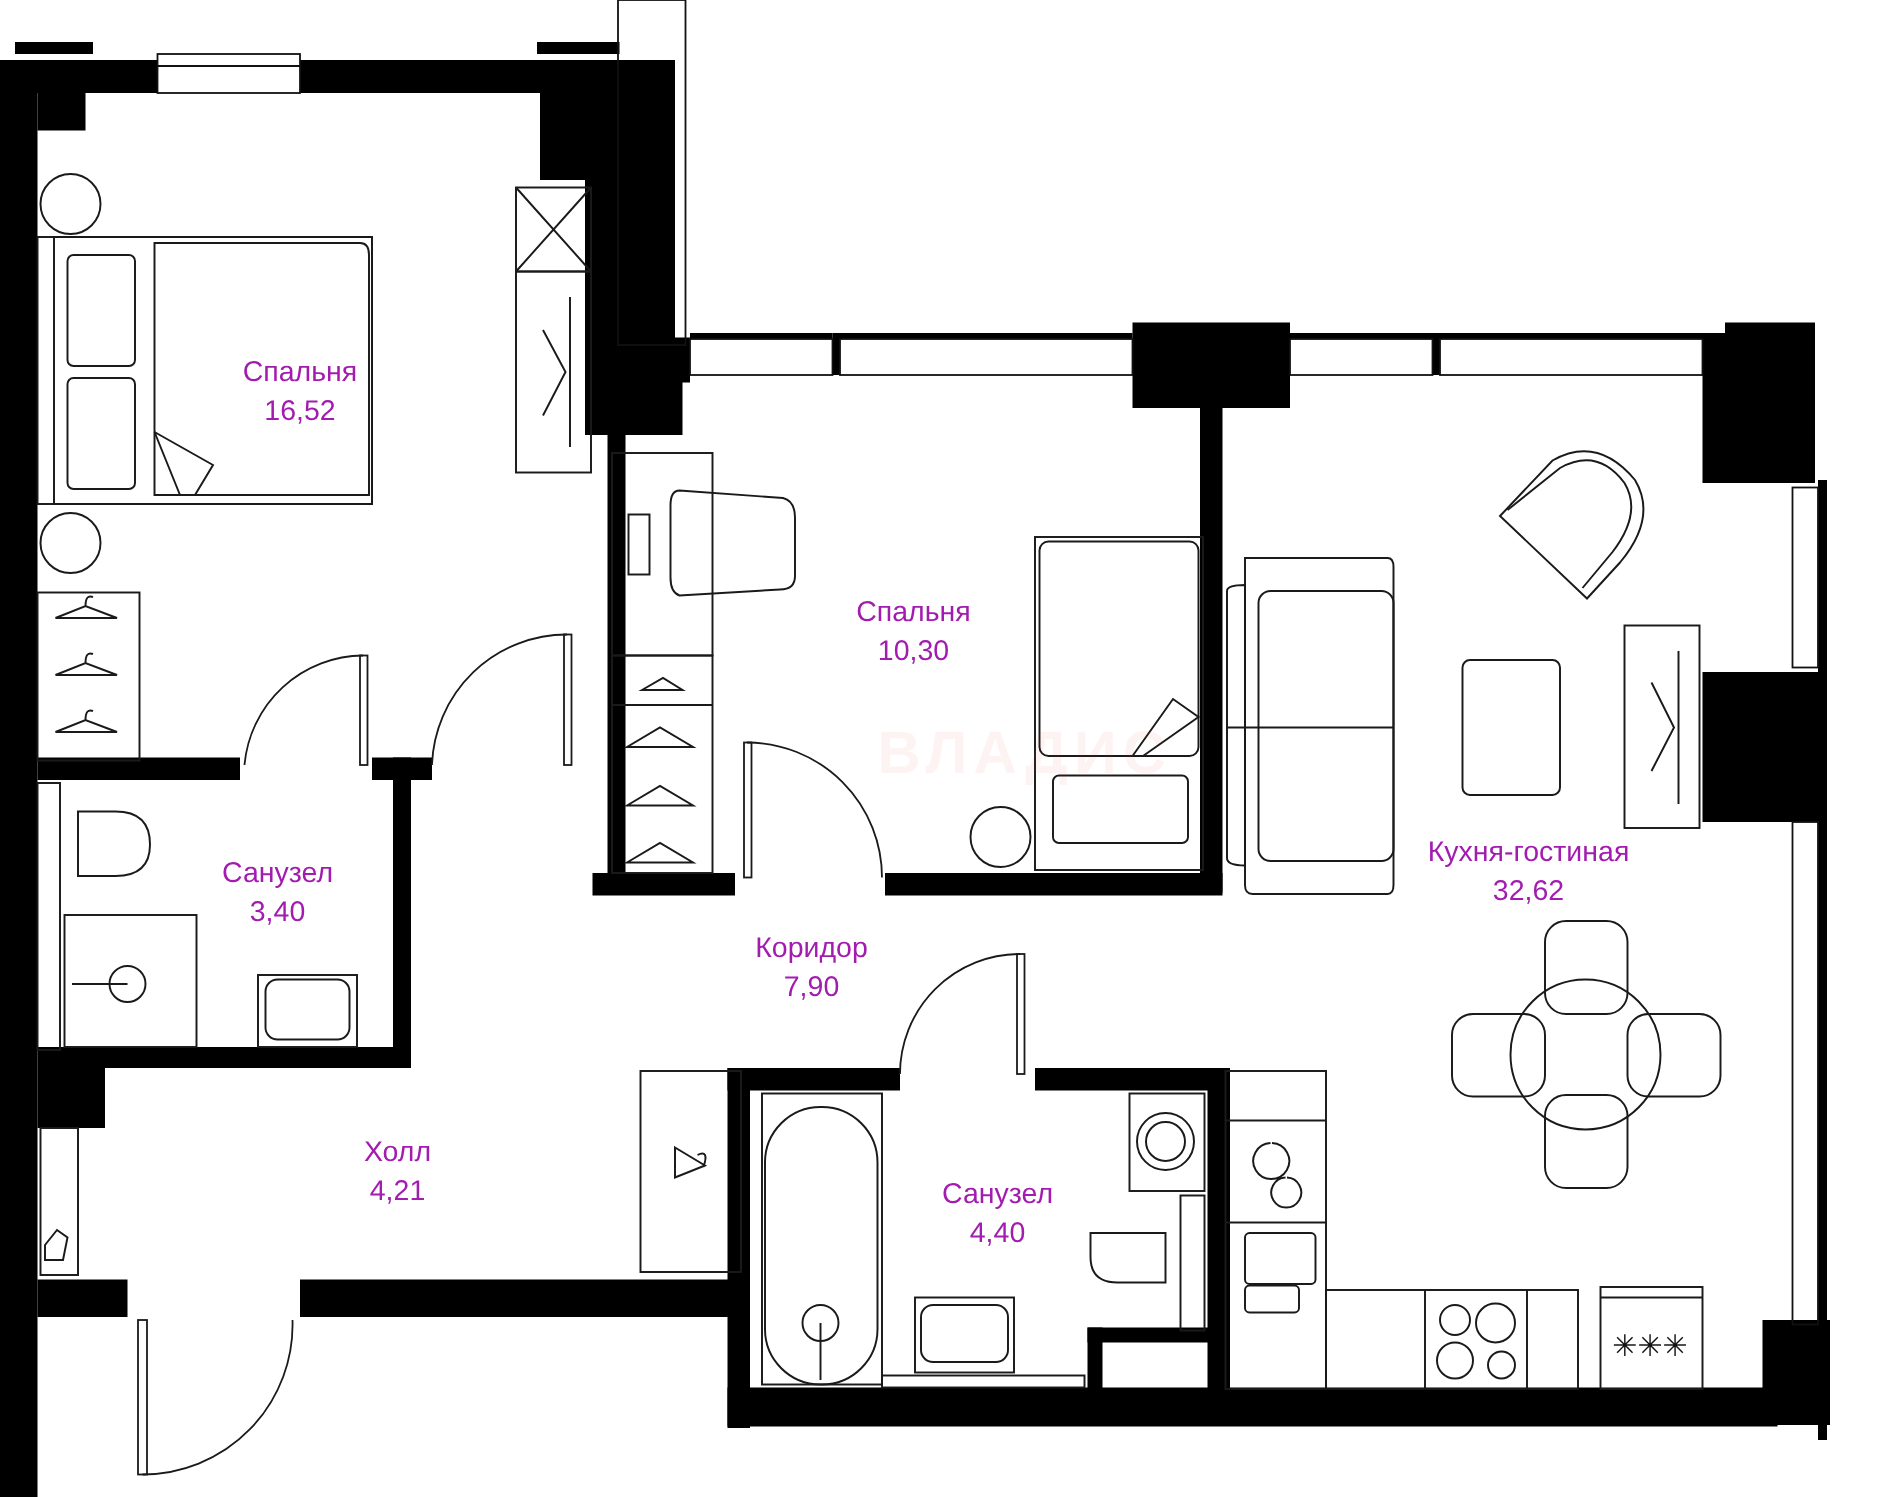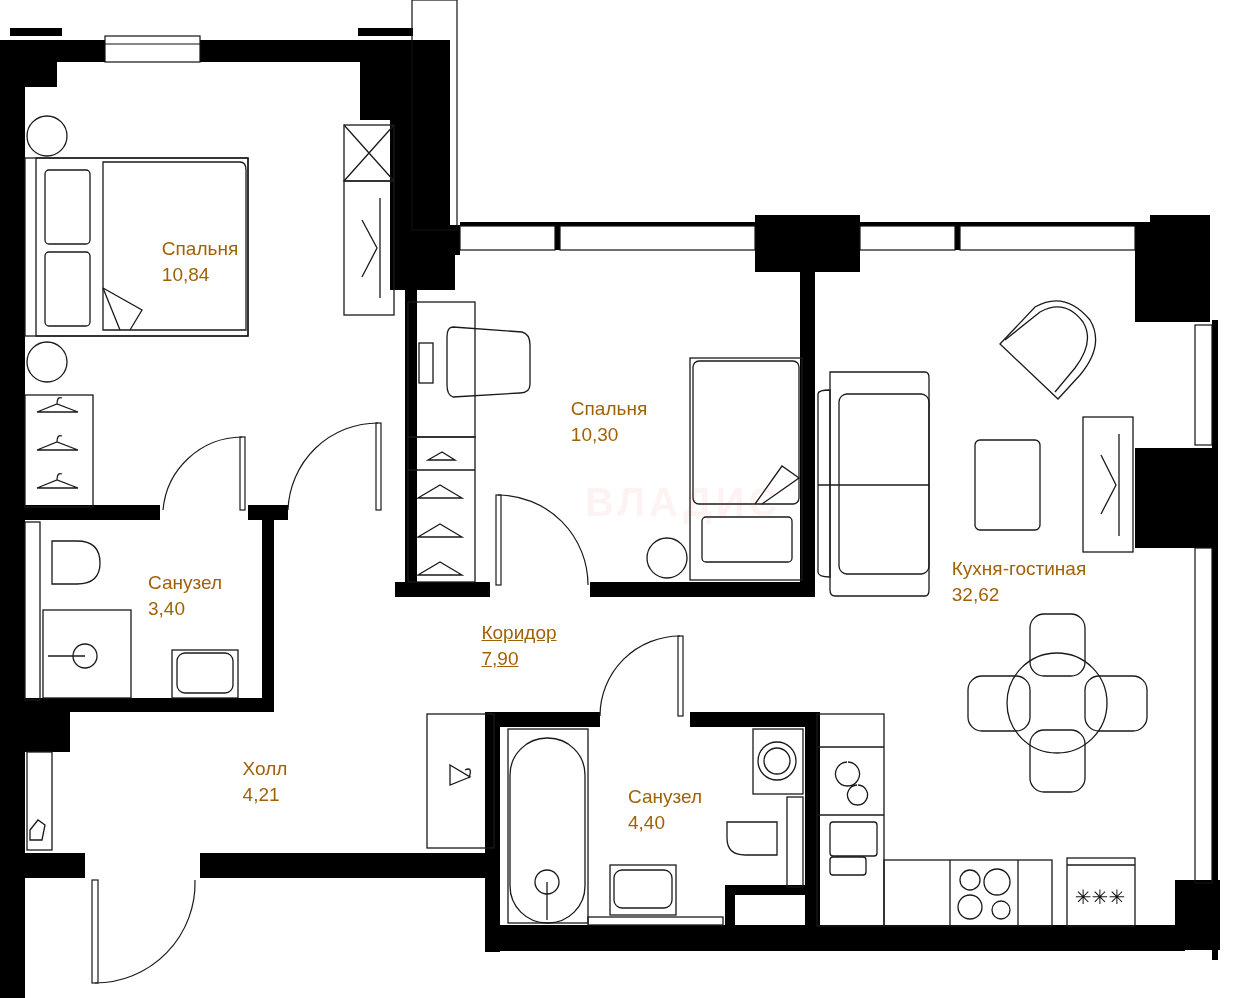--- a/index.html
+++ b/index.html
@@ -1,18 +1,18 @@
 <!DOCTYPE html>
 <html><head>
 <meta charset="utf-8">
 <style>
   html, body { margin:0; padding:0; background:#ffffff; }
   body { width:1254px; height:998px; position:relative; overflow:hidden; font-family:"Liberation Sans", sans-serif; }
   #plan { position:absolute; left:0; top:0; width:1254px; height:998px; }
-  .lbl { position:absolute; text-align:left; color:#a16207; font-size:19px; line-height:26px; transform:translateX(-50%); white-space:nowrap; }
+  .lbl { position:absolute; text-align:center; color:#a21caf; font-size:19px; line-height:26px; transform:translateX(-50%); white-space:nowrap; }
   .wm { position:absolute; left:585px; top:480px; font-size:40px; font-weight:bold; color:#ef4444; opacity:0.06; letter-spacing:4px; }
 </style>
 </head>
 <body>
 
 <div>
 <svg id="plan" viewBox="0 0 1254 998" xmlns="http://www.w3.org/2000/svg">
 
   <g fill="#000">
 
@@ -202,35 +202,35 @@
       <rect x="92" y="880" width="6" height="103"></rect>
       <path d="M95 983 A100 100 0 0 0 195 880"></path>
     </g>
   </g>
 </svg>
 
 <div class="wm">ВЛАДИС</div>
 
 <div class="lbl" style="left:200px; top:236px;">
   <div>Спальня</div>
-  <div>10,84</div>
+  <div>16,52</div>
 </div>
 <div class="lbl" style="left:609px; top:396px;">
   <div>Спальня</div>
   <div>10,30</div>
 </div>
 <div class="lbl" style="left:1019px; top:556px;">
   <div>Кухня-гостиная</div>
   <div>32,62</div>
 </div>
 <div class="lbl" style="left:185px; top:570px;">
   <div>Санузел</div>
   <div>3,40</div>
 </div>
-<div class="lbl" style="left:519px; top:620px;text-decoration:underline;">
+<div class="lbl" style="left:541px; top:620px;">
   <div>Коридор</div>
   <div>7,90</div>
 </div>
 <div class="lbl" style="left:265px; top:756px;">
   <div>Холл</div>
   <div>4,21</div>
 </div>
 <div class="lbl" style="left:665px; top:784px;">
   <div>Санузел</div>
   <div>4,40</div>

